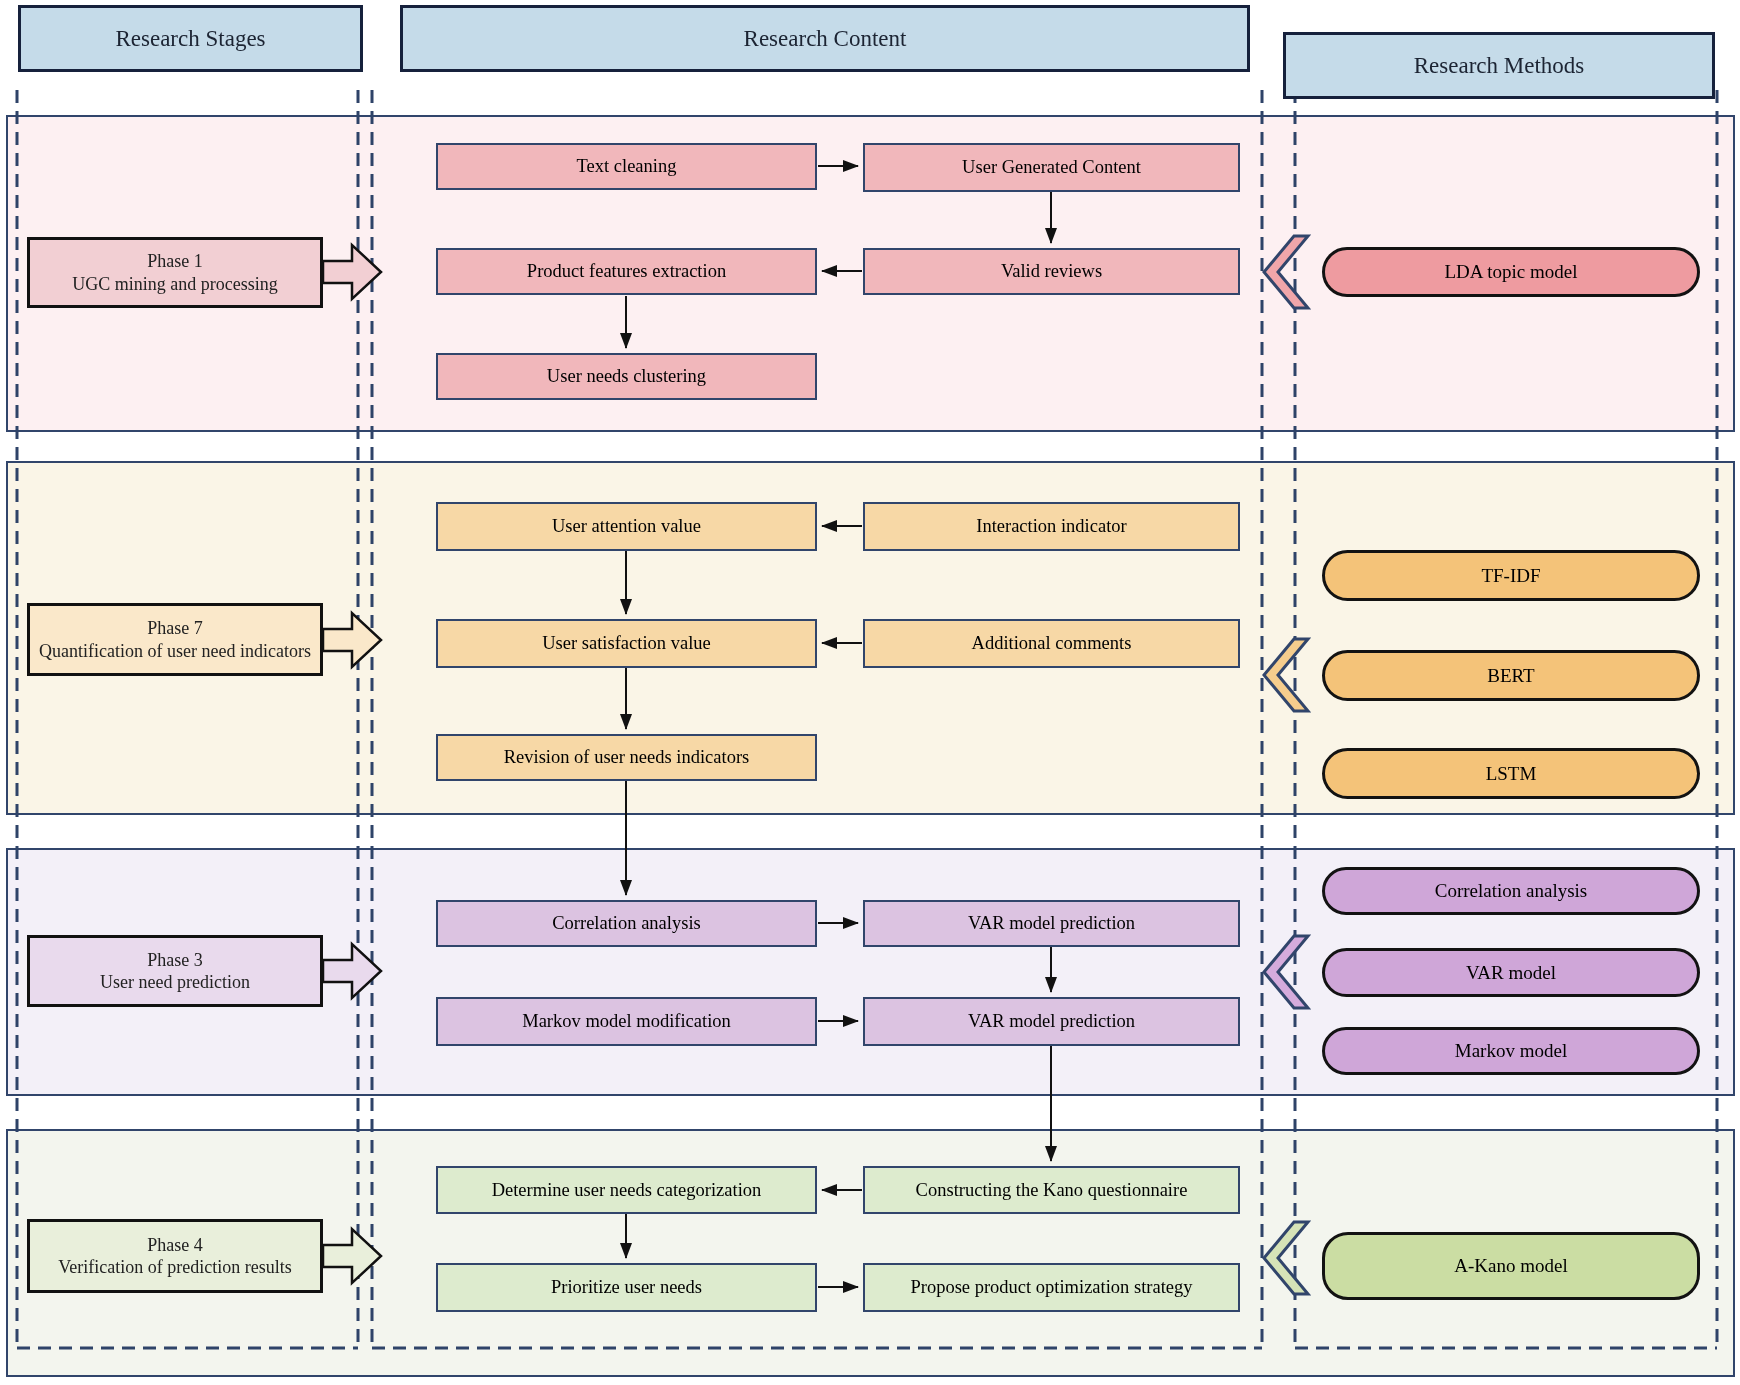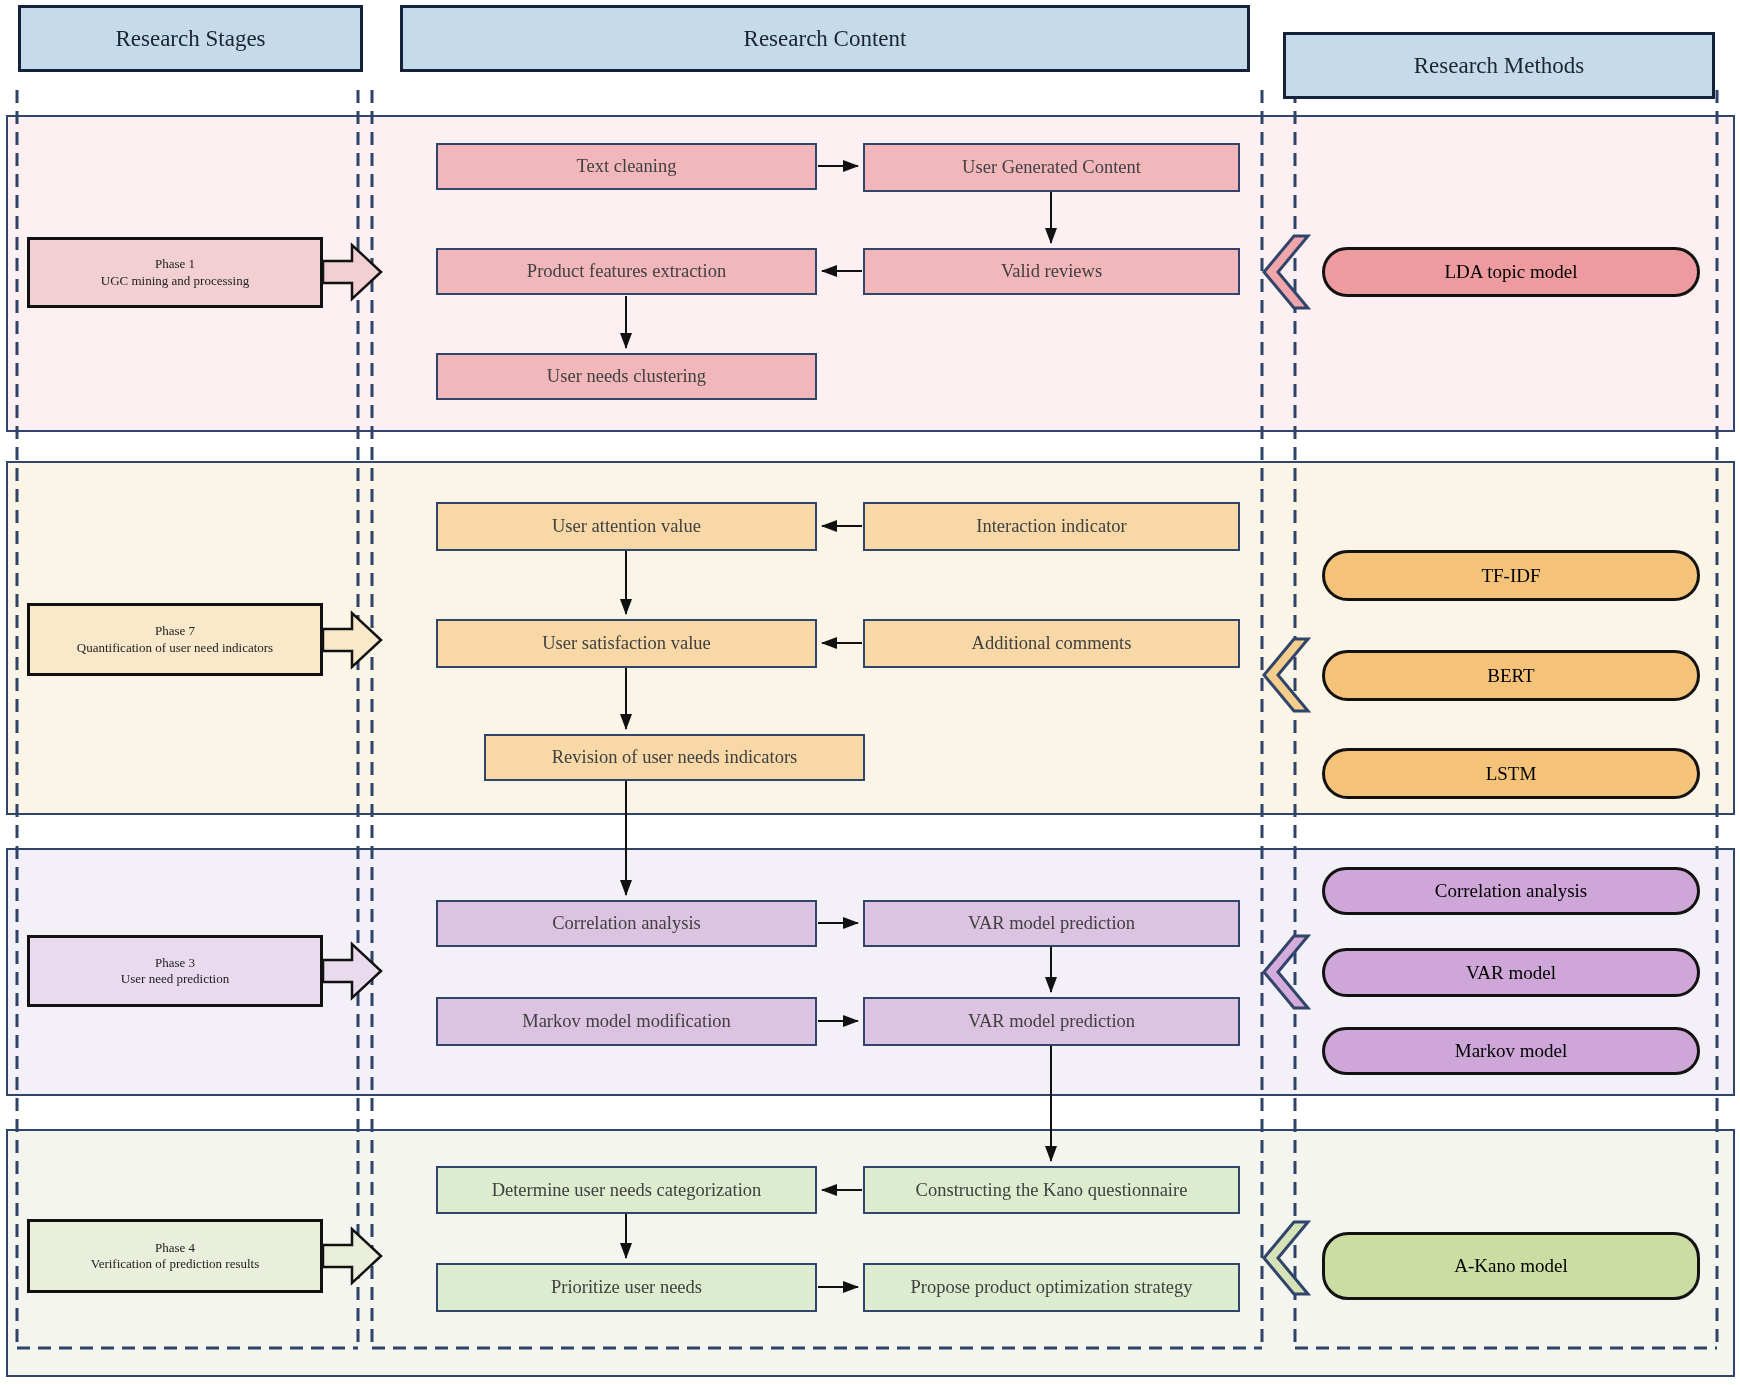--- a/index.html
+++ b/index.html
@@ -8,31 +8,31 @@
     font-family:"Liberation Serif","DejaVu Serif",serif;color:#141414;
   }
   .band{position:absolute;left:6px;width:1729px;border:2px solid #31456b;box-sizing:border-box;z-index:1;}
   .hdr{
     position:absolute;top:5px;height:67px;border:3px solid #16213c;box-sizing:border-box;
     display:flex;align-items:center;justify-content:center;font-size:23px;color:#1c2433;z-index:4;
   }
   .cbox{
     position:absolute;border:2.5px solid #31456b;box-sizing:border-box;display:flex;
     align-items:center;justify-content:center;text-align:center;font-size:18.5px;
-    color:#404040;z-index:4;line-height:1.1;padding:0 6px;
+    color:#000000;z-index:4;line-height:1.1;padding:0 6px;
   }
   .pill{
     position:absolute;left:1322px;width:378px;border:3px solid #121212;border-radius:26px;
     box-sizing:border-box;display:flex;align-items:center;justify-content:center;
     font-size:19px;color:#000000;z-index:4;
   }
   .stage{
     position:absolute;left:27px;width:296px;border:3px solid #111111;box-sizing:border-box;
     display:flex;flex-direction:column;align-items:center;justify-content:center;
-    text-align:center;font-size:13px;line-height:1.25;color:#222;z-index:4;padding:2px 4px;
+    text-align:center;font-size:18px;line-height:1.25;color:#222;z-index:4;padding:2px 4px;
   }
   .colL{left:436px;width:381px;}
   .colR{left:863px;width:377px;}
   svg#overlay{position:absolute;left:0;top:0;z-index:3;pointer-events:none;}
 </style>
 </head>
 <body>
 
 <div id="canvas">
 
@@ -110,21 +110,21 @@
   <div class="pill" style="top: 247px; height: 50px; background-color: rgb(238, 155, 160);">LDA topic model</div>
 
   <div class="stage" style="top: 603px; height: 73px; background-color: rgb(250, 232, 202);">
     <span>Phase 7</span>
     <span>Quantification of user need indicators</span>
   </div>
   <div class="cbox colL" style="top: 502px; height: 49px; background-color: rgb(247, 216, 166);">User attention value</div>
   <div class="cbox colR" style="top: 502px; height: 49px; background-color: rgb(247, 216, 166);">Interaction indicator</div>
   <div class="cbox colL" style="top: 619px; height: 49px; background-color: rgb(247, 216, 166);">User satisfaction value</div>
   <div class="cbox colR" style="top: 619px; height: 49px; background-color: rgb(247, 216, 166);">Additional comments</div>
-  <div class="cbox colL" style="top: 734px; height: 47px; background-color: rgb(247, 216, 166); margin-left: 48px;">Revision of user needs indicators</div>
+  <div class="cbox colL" style="top: 734px; height: 47px; background-color: rgb(247, 216, 166);">Revision of user needs indicators</div>
   <div class="pill" style="top: 550px; height: 51px; background-color: rgb(244, 195, 121);">TF-IDF</div>
   <div class="pill" style="top: 650px; height: 51px; background-color: rgb(244, 195, 121);">BERT</div>
   <div class="pill" style="top: 748px; height: 51px; background-color: rgb(244, 195, 121);">LSTM</div>
 
   <div class="stage" style="top: 935px; height: 72px; background-color: rgb(233, 218, 237);">
     <span>Phase 3</span>
     <span>User need prediction</span>
   </div>
   <div class="cbox colL" style="top: 900px; height: 47px; background-color: rgb(220, 195, 225);">Correlation analysis</div>
   <div class="cbox colR" style="top: 900px; height: 47px; background-color: rgb(220, 195, 225);">VAR model prediction</div>

